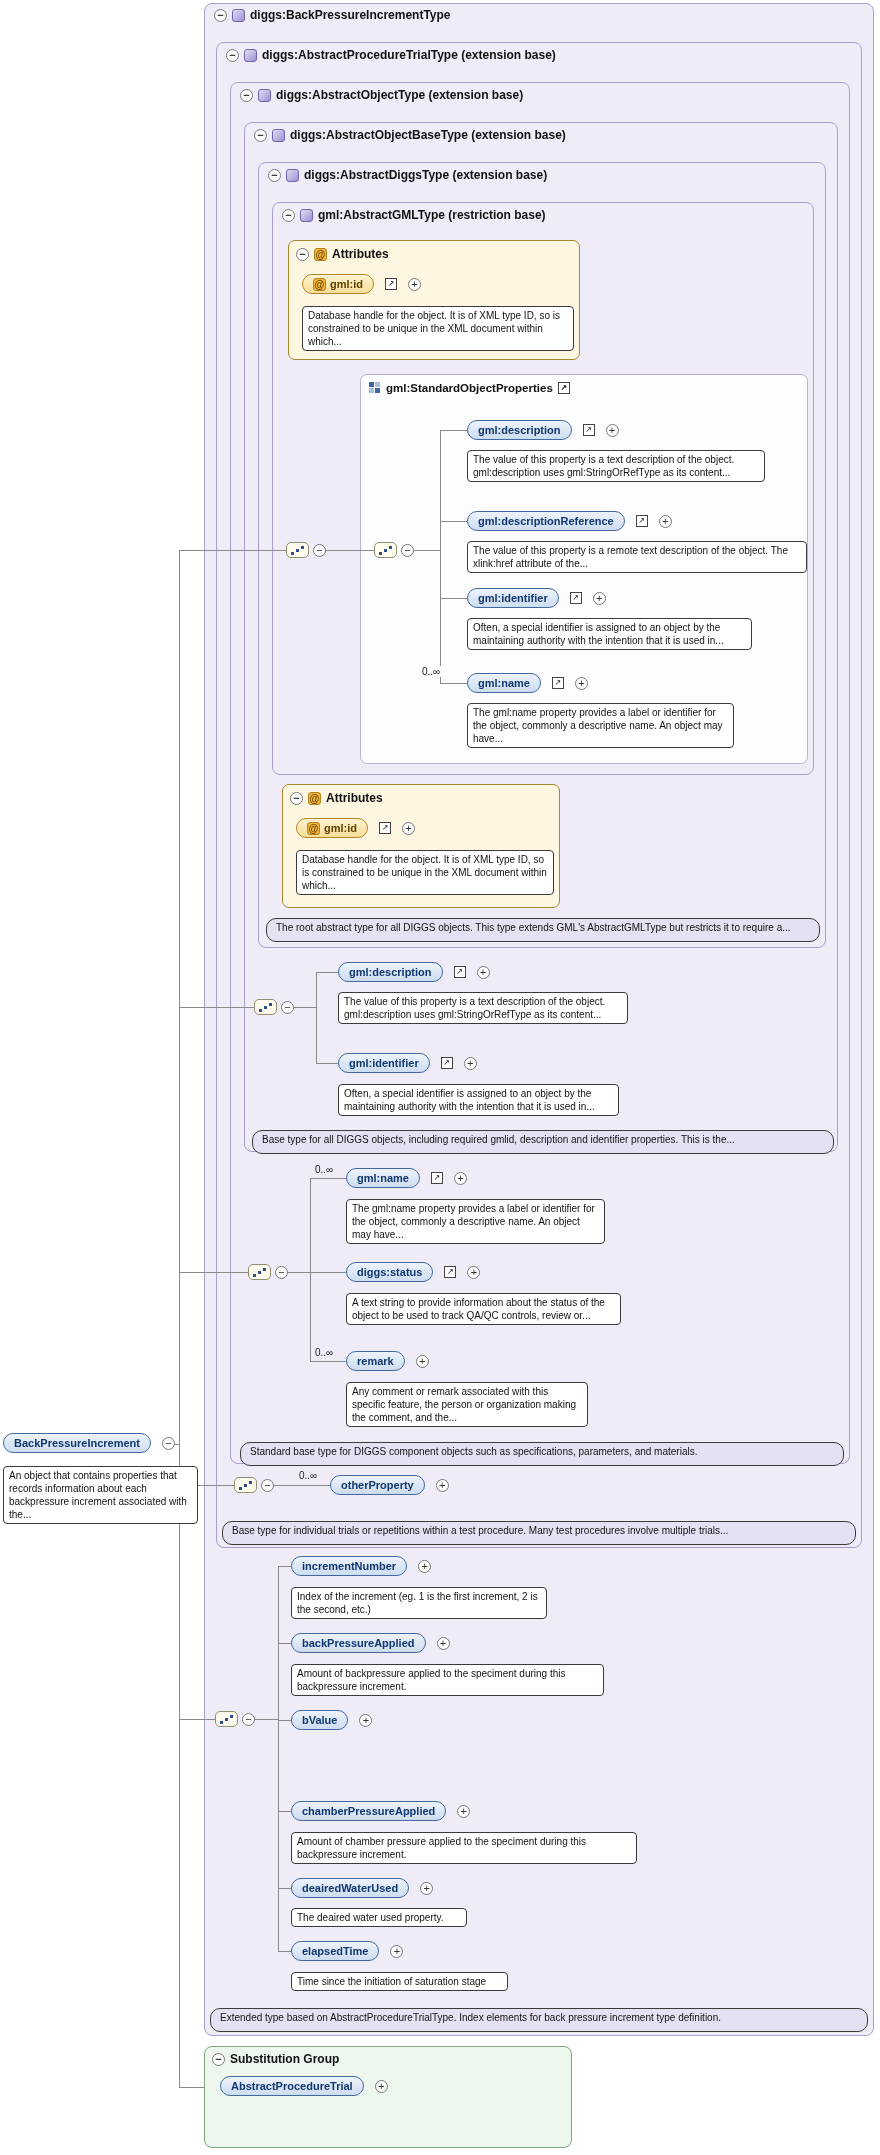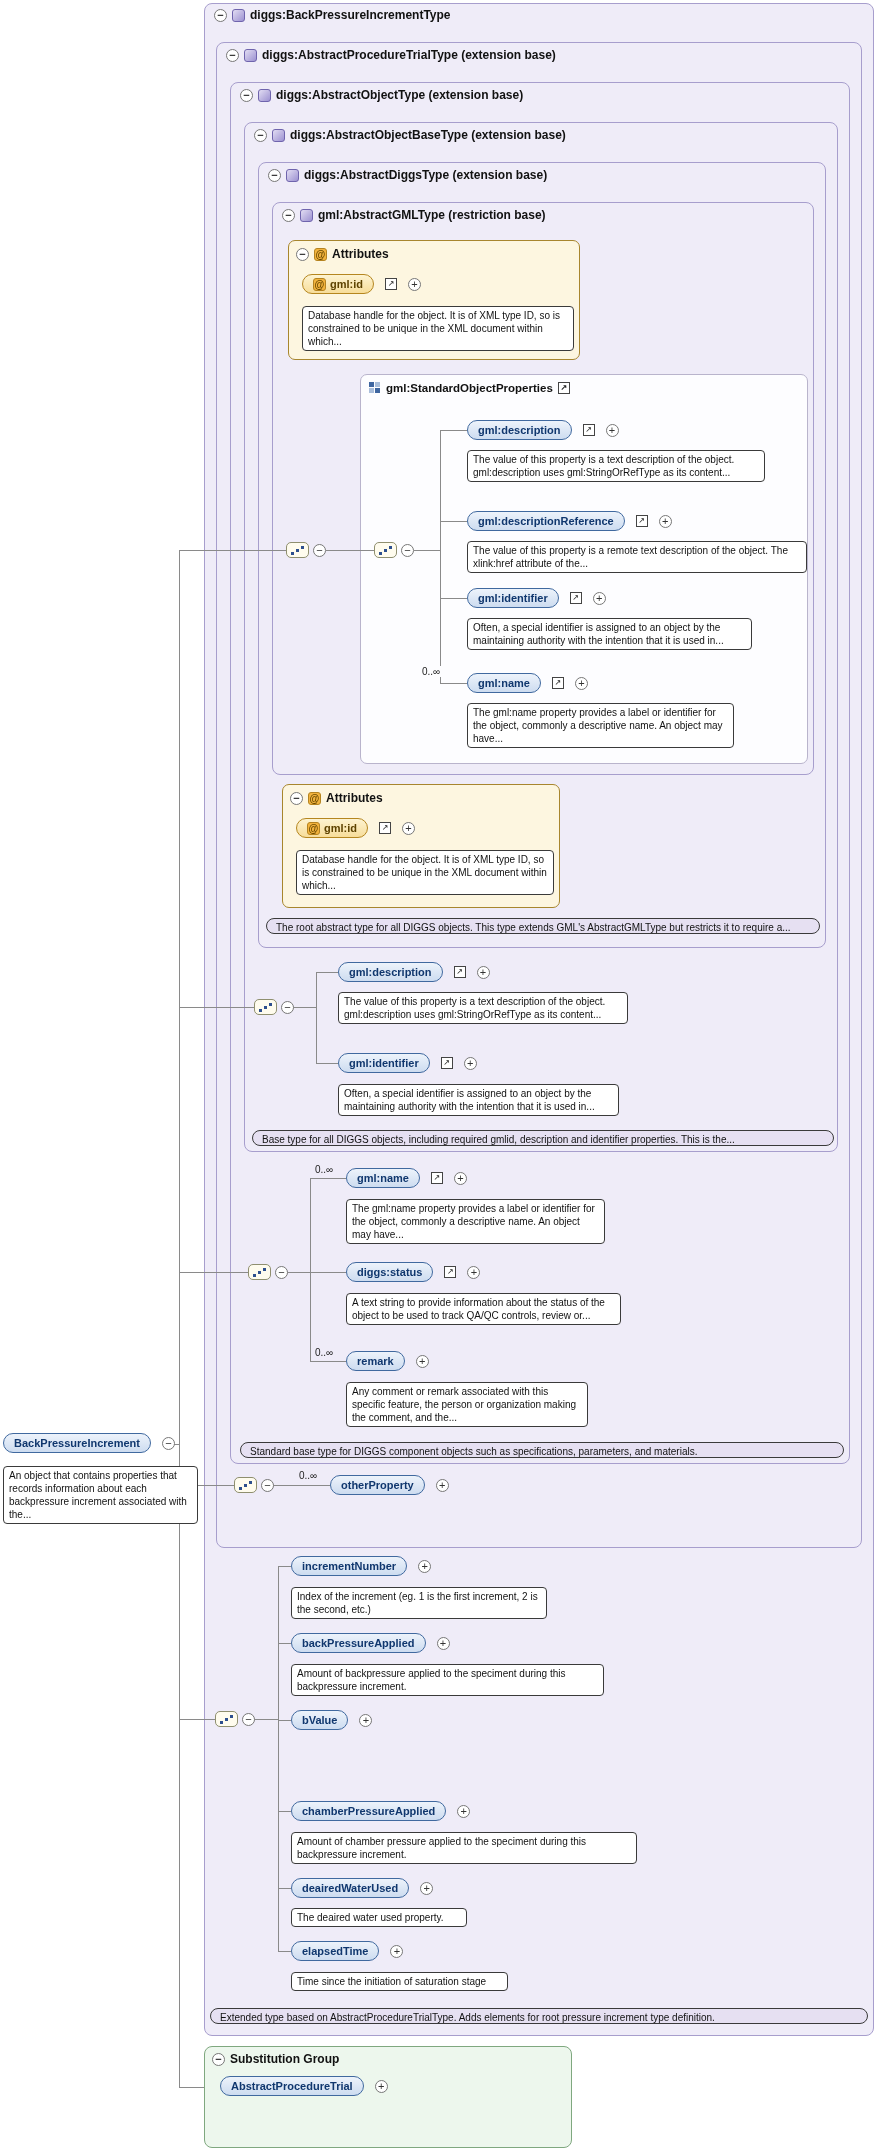--- a/index.html
+++ b/index.html
@@ -24,21 +24,21 @@
   .gicon { width:13px; height:13px; position:relative; display:inline-block; flex:0 0 auto; }
   .gicon::before { content:""; position:absolute; left:1px; top:1px; width:5px; height:5px; background:#3f66a0;
     box-shadow:6px 6px 0 #3f66a0, 6px 0 0 #a9bedb, 0 6px 0 #a9bedb; }
   .link { width:12px; height:12px; border:1px solid #444; background:#fff; font-size:8px; line-height:10px;
     text-align:center; color:#222; display:inline-block; flex:0 0 auto; }
   .link::after { content:"↗"; }
   .seq { position:absolute; width:23px; height:16px; background:#fffcee; border:1px solid #8f8f6f; border-radius:5px; }
   .seq::before { content:""; position:absolute; left:4px; top:9px; width:3px; height:3px; background:#2d4f8e;
     box-shadow:5px -3px 0 #2d4f8e, 10px -6px 0 #2d4f8e; }
 
-  .pill { position:absolute; height:16px; line-height:18px; padding:0 9px; background:var(--pill-fill,#e6e0f2);
+  .pill { position:absolute; height:24px; line-height:18px; padding:0 9px; background:var(--pill-fill,#e6e0f2);
     border:1px solid #3a3a3a; border-radius:10px; font-size:10px; white-space:nowrap; overflow:hidden; }
   .doc { position:absolute; background:#fff; border:1px solid #3a3a3a; border-radius:4px; padding:2px 5px;
     font-size:10px; line-height:1.3; }
   .row { position:absolute; display:flex; align-items:center; gap:11px; height:20px; }
   .chip { display:inline-flex; align-items:center; gap:4px; height:20px; padding:0 10px;
     background:linear-gradient(#edf3fb,#cddcf0); border:1px solid var(--element-border,#40699f); border-radius:10px;
     font-size:11px; font-weight:bold; color:var(--element-text,#10376e); white-space:nowrap; }
   .ychip { background:linear-gradient(#fdf3d1,#f7dd9a); border-color:#b5861f; color:#5d4200; }
   .occ { position:absolute; font-size:10px; color:#222; white-space:nowrap; }
   .hl { position:absolute; height:1px; background:var(--line-color,#8a8a8a); }
@@ -237,20 +237,21 @@
   <div class="doc" style="left:346px;top:1382px;width:242px">Any comment or remark associated with this specific feature, the person or organization making the comment, and the...</div>
 
   <div class="pill" style="left:240px;top:1442px;width:604px">Standard base type for DIGGS component objects such as specifications, parameters, and materials.</div>
 
   <span class="occ" style="left:297px;top:1470px;background:#efecf8;padding:0 2px">0..∞</span>
   <div class="row" style="left:330px;top:1475px">
     <span class="chip">otherProperty</span>
     <span class="plus"></span>
   </div>
 
+  <div class="pill" style="left:222px;top:1521px;width:634px">Base type for individual trials or repetitions within a test procedure. Many test procedures involve multiple trials...</div>
 
   <div class="row" style="left:291px;top:1556px">
     <span class="chip">incrementNumber</span>
     <span class="plus"></span>
   </div>
   <div class="doc" style="left:291px;top:1587px;width:256px">Index of the increment (eg. 1 is the first increment, 2 is the second, etc.)</div>
   <div class="row" style="left:291px;top:1633px">
     <span class="chip">backPressureApplied</span>
     <span class="plus"></span>
   </div>
@@ -268,21 +269,21 @@
     <span class="chip">deairedWaterUsed</span>
     <span class="plus"></span>
   </div>
   <div class="doc" style="left:291px;top:1908px;width:176px">The deaired water used property.</div>
   <div class="row" style="left:291px;top:1941px">
     <span class="chip">elapsedTime</span>
     <span class="plus"></span>
   </div>
   <div class="doc" style="left:291px;top:1972px;width:217px">Time since the initiation of saturation stage</div>
 
-  <div class="pill" style="left:210px;top:2008px;width:658px">Extended type based on AbstractProcedureTrialType. Adds elements for root pressure increment type definition.</div>
+  <div class="pill" style="left:210px;top:2008px;width:658px">Extended type based on AbstractProcedureTrialType. Index elements for back pressure increment type definition.</div>
 
   <div class="row" style="left:3px;top:1433px">
     <span class="chip">BackPressureIncrement</span>
     <span class="minus"></span>
   </div>
   <div class="doc" style="left:3px;top:1466px;width:195px">An object that contains properties that records information about each backpressure increment associated with the...</div>
 
   <div class="sbox" style="left:204px;top:2046px;width:368px;height:102px"></div>
   <div class="thead" style="left:212px;top:2052px">
     <span class="minus"></span>

